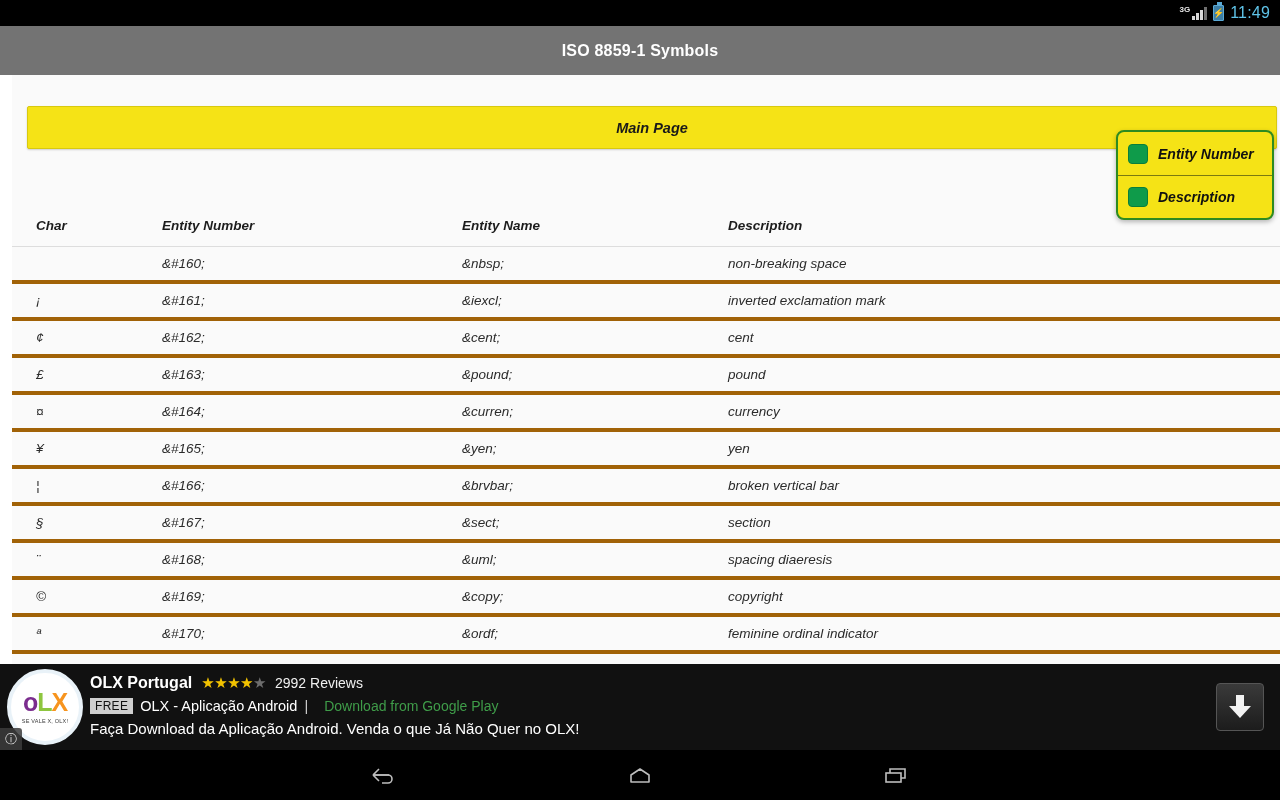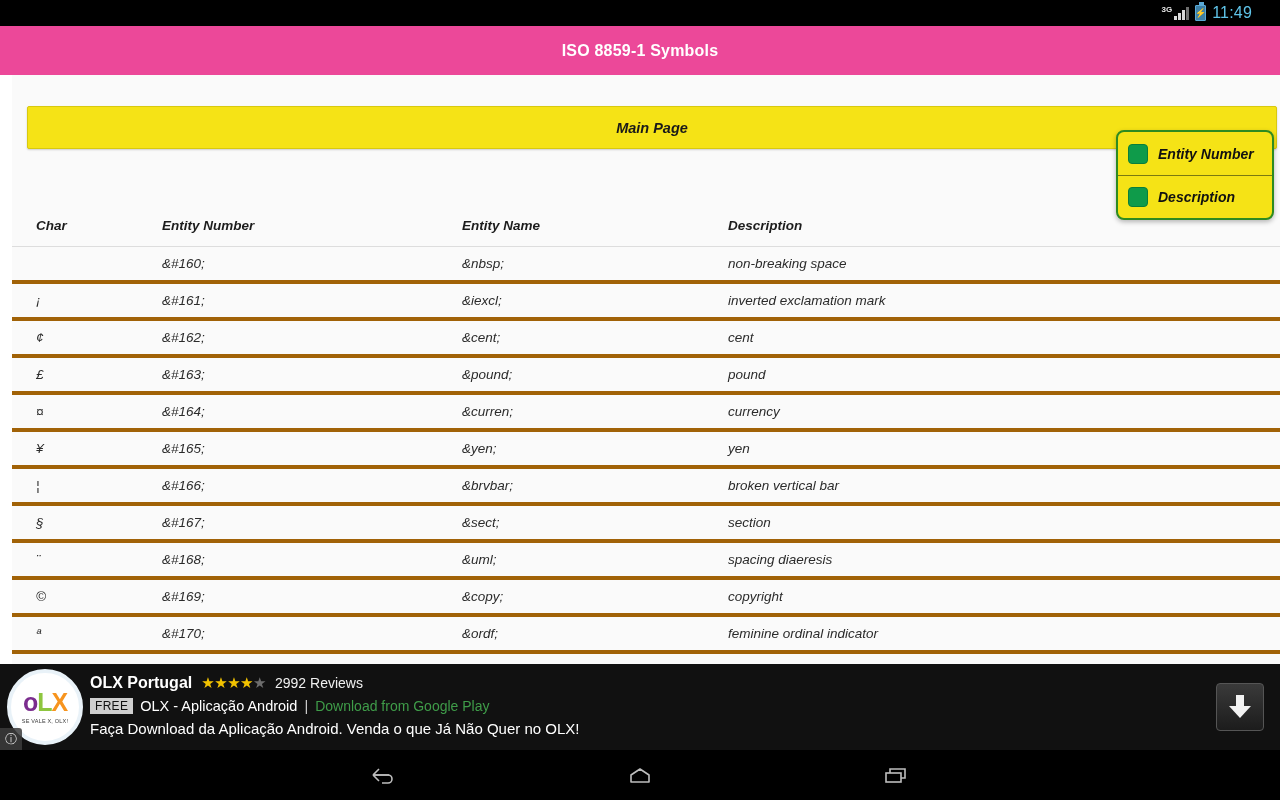--- a/index.html
+++ b/index.html
@@ -7,21 +7,21 @@
   body {
     font-family:"Liberation Sans", sans-serif;
     background:#ffffff;
     position:relative;
   }
 
   
   .statusbar{
     position:absolute; top:0; left:0; width:1280px; height:26px;
     background:#000; display:flex; align-items:center; justify-content:flex-end;
-    padding-right:28px; gap:6px;
+    padding-right:10px; gap:6px;
   }
   .sig-wrap{ display:flex; align-items:flex-end; gap:2px; position:relative; }
   .sig-3g{ color:#e8e8e8; font-size:8px; line-height:8px; font-weight:bold; margin-bottom:6px;}
   .bars{ display:flex; align-items:flex-end; gap:1px; }
   .bars i{ display:block; width:3px; background:#d8d8d8; }
   .bars i:nth-child(1){height:4px;}
   .bars i:nth-child(2){height:7px;}
   .bars i:nth-child(3){height:10px;}
   .bars i:nth-child(4){height:13px; background:#6f6f6f;}
   .batt{
@@ -30,21 +30,21 @@
   }
   .batt:before{
     content:""; position:absolute; top:-4px; left:3px; width:5px; height:2.5px; background:#5aa9d6;
   }
   .bolt{ color:#cfe8f7; font-size:9px; line-height:9px; }
   .clock{ color:#5fc3e8; font-size:16px; letter-spacing:0.2px; }
 
   
   .titlebar{
     position:absolute; top:26px; left:0; width:1280px; height:49px;
-    background:#ec4899; display:flex; align-items:center; justify-content:center;
+    background:#737373; display:flex; align-items:center; justify-content:center;
   }
   .titlebar .t{ color:#fff; font-size:16px; font-weight:bold; letter-spacing:0.2px; }
 
   
   .page{
     position:absolute; top:75px; left:12px; width:1280px; height:589px;
     background:#fafafa; overflow:hidden;font-style:italic;
   }
 
   .mainpage-btn{
@@ -112,21 +112,21 @@
   .stars .on{ color:#f2c200; }
   .stars .off{ color:#6d6d6d; }
   .ad-reviews{ color:#f0f0f0; font-size:14px; }
   .ad-line2{ display:flex; align-items:center; gap:7px; margin-top:6px; }
   .free{
     background:#cfcfcf; color:#111; font-size:12px; font-weight:normal;
     padding:1px 5px; line-height:14px; letter-spacing:0.3px;
   }
   .ad-sub{ color:#ffffff; font-size:14.5px; }
   .ad-sep{ color:#cfcfcf; font-size:14.5px; }
-  .ad-link{ color:#3f9c49; font-size:14px; }
+  .ad-link{ color:#3f9c49; font-size:14px;margin-left:9px; }
   .ad-line3{ color:#ffffff; font-size:15px; margin-top:6px; }
   .ad-dl{
     position:absolute; right:16px; top:19px; width:48px; height:48px;
     background:linear-gradient(#3a3a3a,#1c1c1c); border:1px solid #555;
     border-radius:4px; display:flex; align-items:center; justify-content:center;
   }
   .arrow-dl{ position:relative; width:22px; height:24px; }
   .arrow-dl:before{
     content:""; position:absolute; left:7px; top:0; width:8px; height:12px; background:#f2f2f2;
   }

